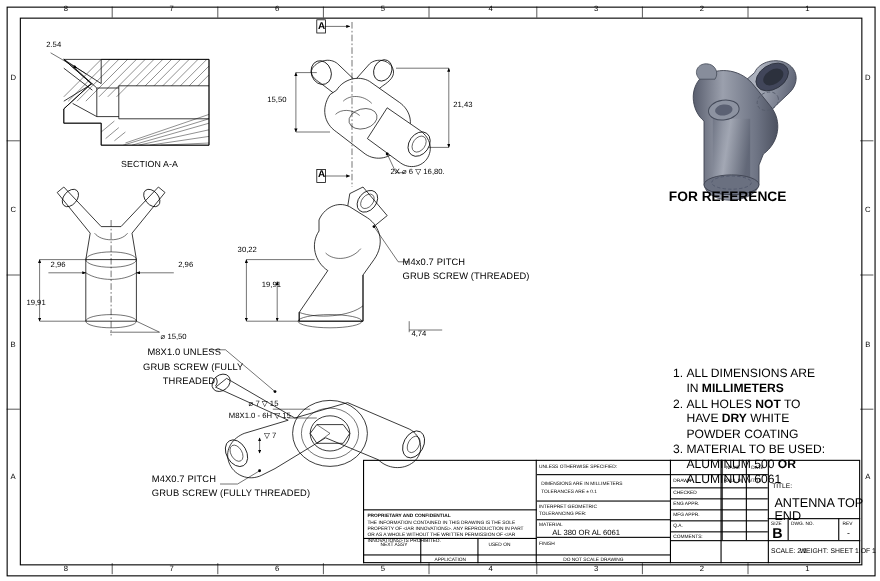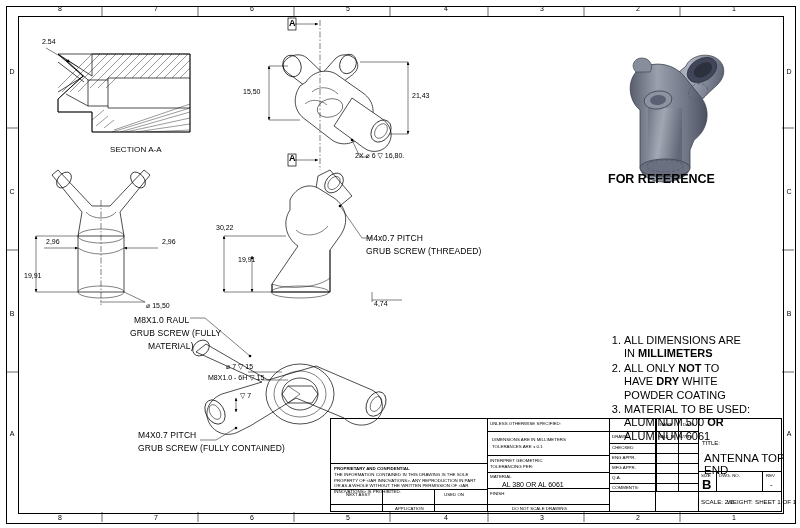--- a/index.html
+++ b/index.html
@@ -339,39 +339,39 @@
   <div class="dim" style="left:238px;top:256px;">19,91</div>
   <div class="dim" style="left:374px;top:300px;">4,74</div>
 
   <div class="dim" style="left:226px;top:363px;">⌀ 7 ▽ 15</div>
   <div class="dim" style="left:208px;top:374px;">M8X1.0 - 6H ▽ 15</div>
   <div class="dim" style="left:240px;top:392px;">▽ 7</div>
 
   <div class="lbl" style="left:366px;top:233px;font-size:8.5px;">M4x0.7 PITCH</div>
   <div class="lbl" style="left:366px;top:246px;font-size:8.5px;">GRUB SCREW (THREADED)</div>
 
-  <div class="lbl" style="left:134px;top:315px;font-size:8.5px;">M8X1.0 RAUL</div>
+  <div class="lbl" style="left:134px;top:315px;font-size:8.5px;">M8X1.0 UNLESS</div>
   <div class="lbl" style="left:130px;top:328px;font-size:8.5px;">GRUB SCREW (FULLY</div>
-  <div class="lbl" style="left:148px;top:341px;font-size:8.5px;">MATERIAL)</div>
+  <div class="lbl" style="left:148px;top:341px;font-size:8.5px;">THREADED)</div>
 
   <div class="lbl" style="left:138px;top:430px;font-size:8.5px;">M4X0.7 PITCH</div>
-  <div class="lbl" style="left:138px;top:443px;font-size:8.5px;">GRUB SCREW (FULLY CONTAINED)</div>
+  <div class="lbl" style="left:138px;top:443px;font-size:8.5px;">GRUB SCREW (FULLY THREADED)</div>
 
   <div id="refnote">
     <div>FOR REFERENCE</div>
   </div>
 
   <div id="notes">
     <ol class="ol">
       <li class="nt">
         <span>ALL DIMENSIONS ARE</span><br>
         <span>IN </span><b>MILLIMETERS</b>
       </li>
       <li class="nt">
-        <span>ALL ONLY </span><b>NOT</b><span> TO</span><br>
+        <span>ALL HOLES </span><b>NOT</b><span> TO</span><br>
         <span>HAVE </span><b>DRY</b><span> WHITE</span><br>
         <span>POWDER COATING</span>
       </li>
       <li class="nt">
         <span>MATERIAL TO BE USED:</span><br>
         <span>ALUMINUM 500 </span><b>OR</b><br>
         <span>ALUMINUM 6061</span>
       </li>
     </ol>
   </div>

